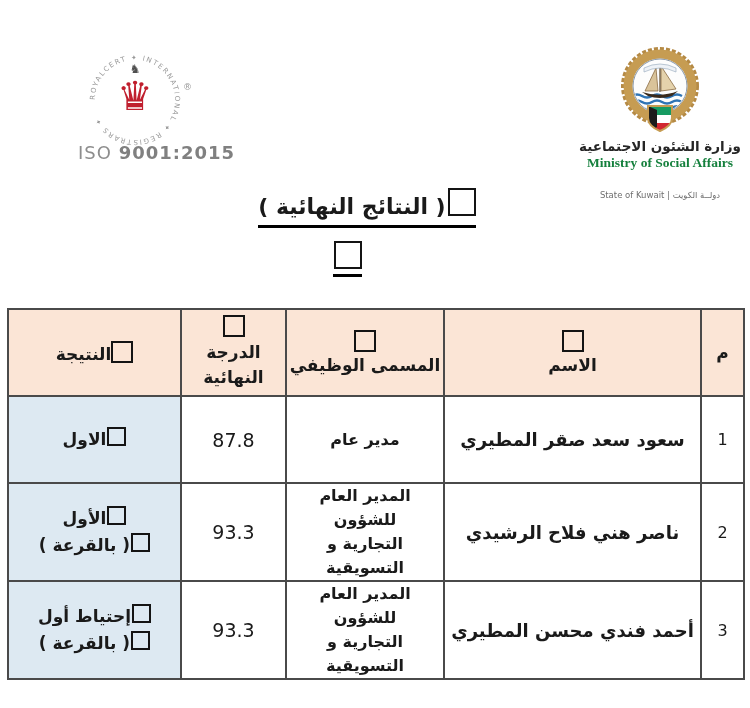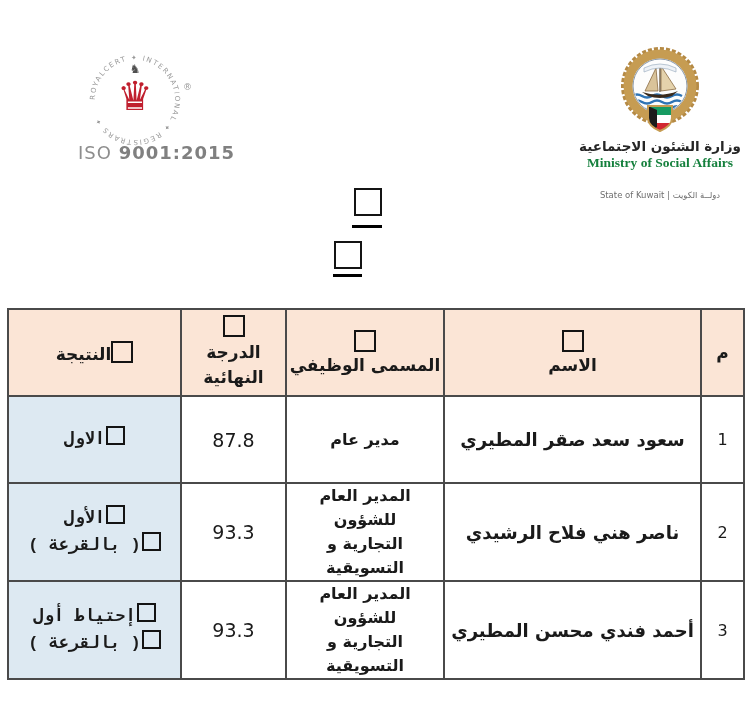--- a/index.html
+++ b/index.html
@@ -36,21 +36,21 @@
   .t16{width:15px;height:15px;}
   .title1 .tofu{transform:translateY(-6px);margin-left:2px;}
   .title2 .tofu{transform:translateY(-2px);margin-left:1px;}
 
   
   table.results{position:absolute;left:7px;top:308px;width:736px;border-collapse:collapse;
     direction:rtl;table-layout:fixed;}
   table.results th,table.results td{border:2px solid #4a4a4a;text-align:center;
     vertical-align:middle;padding:0;overflow:hidden;}
   table.results th{background:#fbe5d6;font-weight:bold;font-size:17px;}
-  td.c-result{background:#dde9f2;font-weight:bold;font-size:17px;font-family:Liberation Mono, monospace;}
+  td.c-result{background:#dde9f2;font-weight:bold;font-size:17px;}
   .hstack{display:flex;flex-direction:column;align-items:center;justify-content:center;gap:3px;}
   .pre{white-space:pre-line;line-height:1.5;}
   td.c-num{font-size:16px;}
   td.c-name{font-weight:bold;font-size:18px;margin-top:23px;}
   td.c-job{font-weight:bold;font-size:16px;}
   td.c-score{font-size:19px;margin-left:33px;}
   .resline{line-height:1.6;}
   .resline .tofu{margin-left:1px;vertical-align:-1px;}
 </style>
 </head>
@@ -110,21 +110,21 @@
         <polygon points="34,62 43,66 43,83 34,88" fill="#1c1c1c"></polygon>
       </g>
       <path d="M34,62 L58,62 L58,74 Q58,82 46,87 Q34,82 34,74 Z" fill="none" stroke="#c69c52" stroke-width="2"></path>
     </svg>
     <div class="min-ar">وزارة الشئون الاجتماعية</div>
     <div class="min-en">Ministry of Social Affairs</div>
     <div class="min-foot">State of Kuwait | دولــة الكويت</div>
   </div>
 
   <div class="title title1">
-    <span class="t-wrap"><span class="tofu t26"></span></span>
+    <span class="t-wrap"><span class="tofu t26"></span><span>( النتائج النهائية )</span></span>
   </div>
   <div class="title title2">
     <span class="t-wrap"><span class="tofu t26"></span></span>
   </div>
 
   <table class="results">
     <colgroup>
       <col style="width:43px">
         <col style="width:257px">
         <col style="width:158px">

